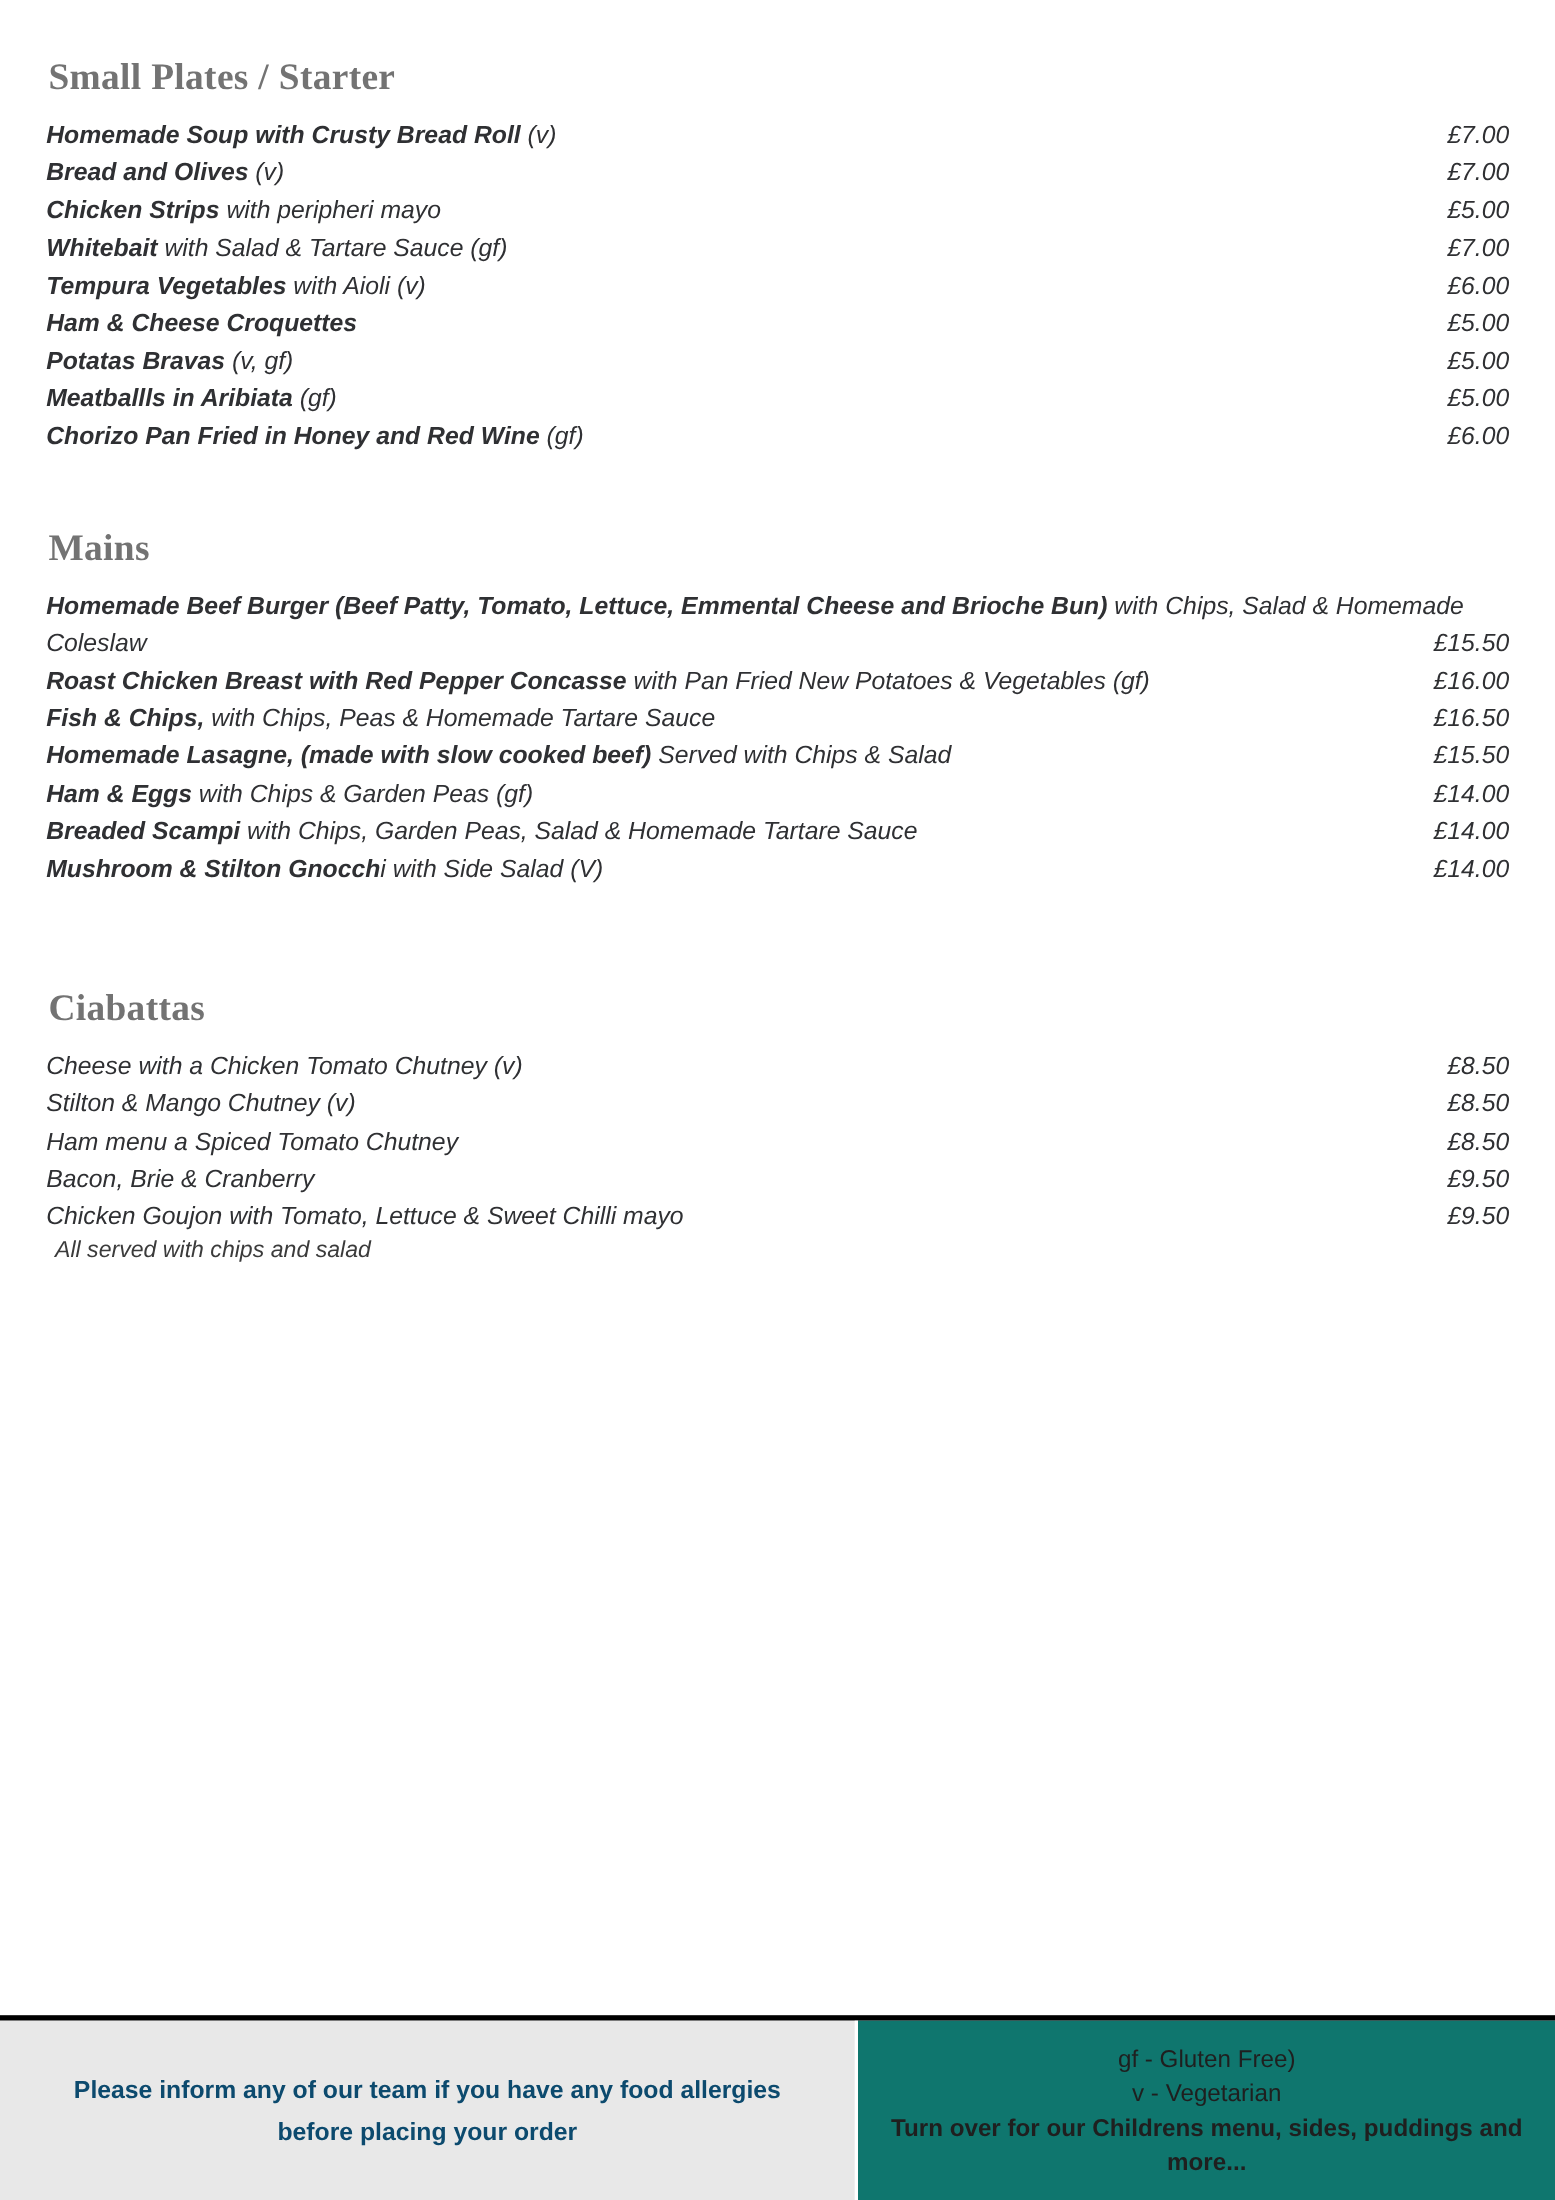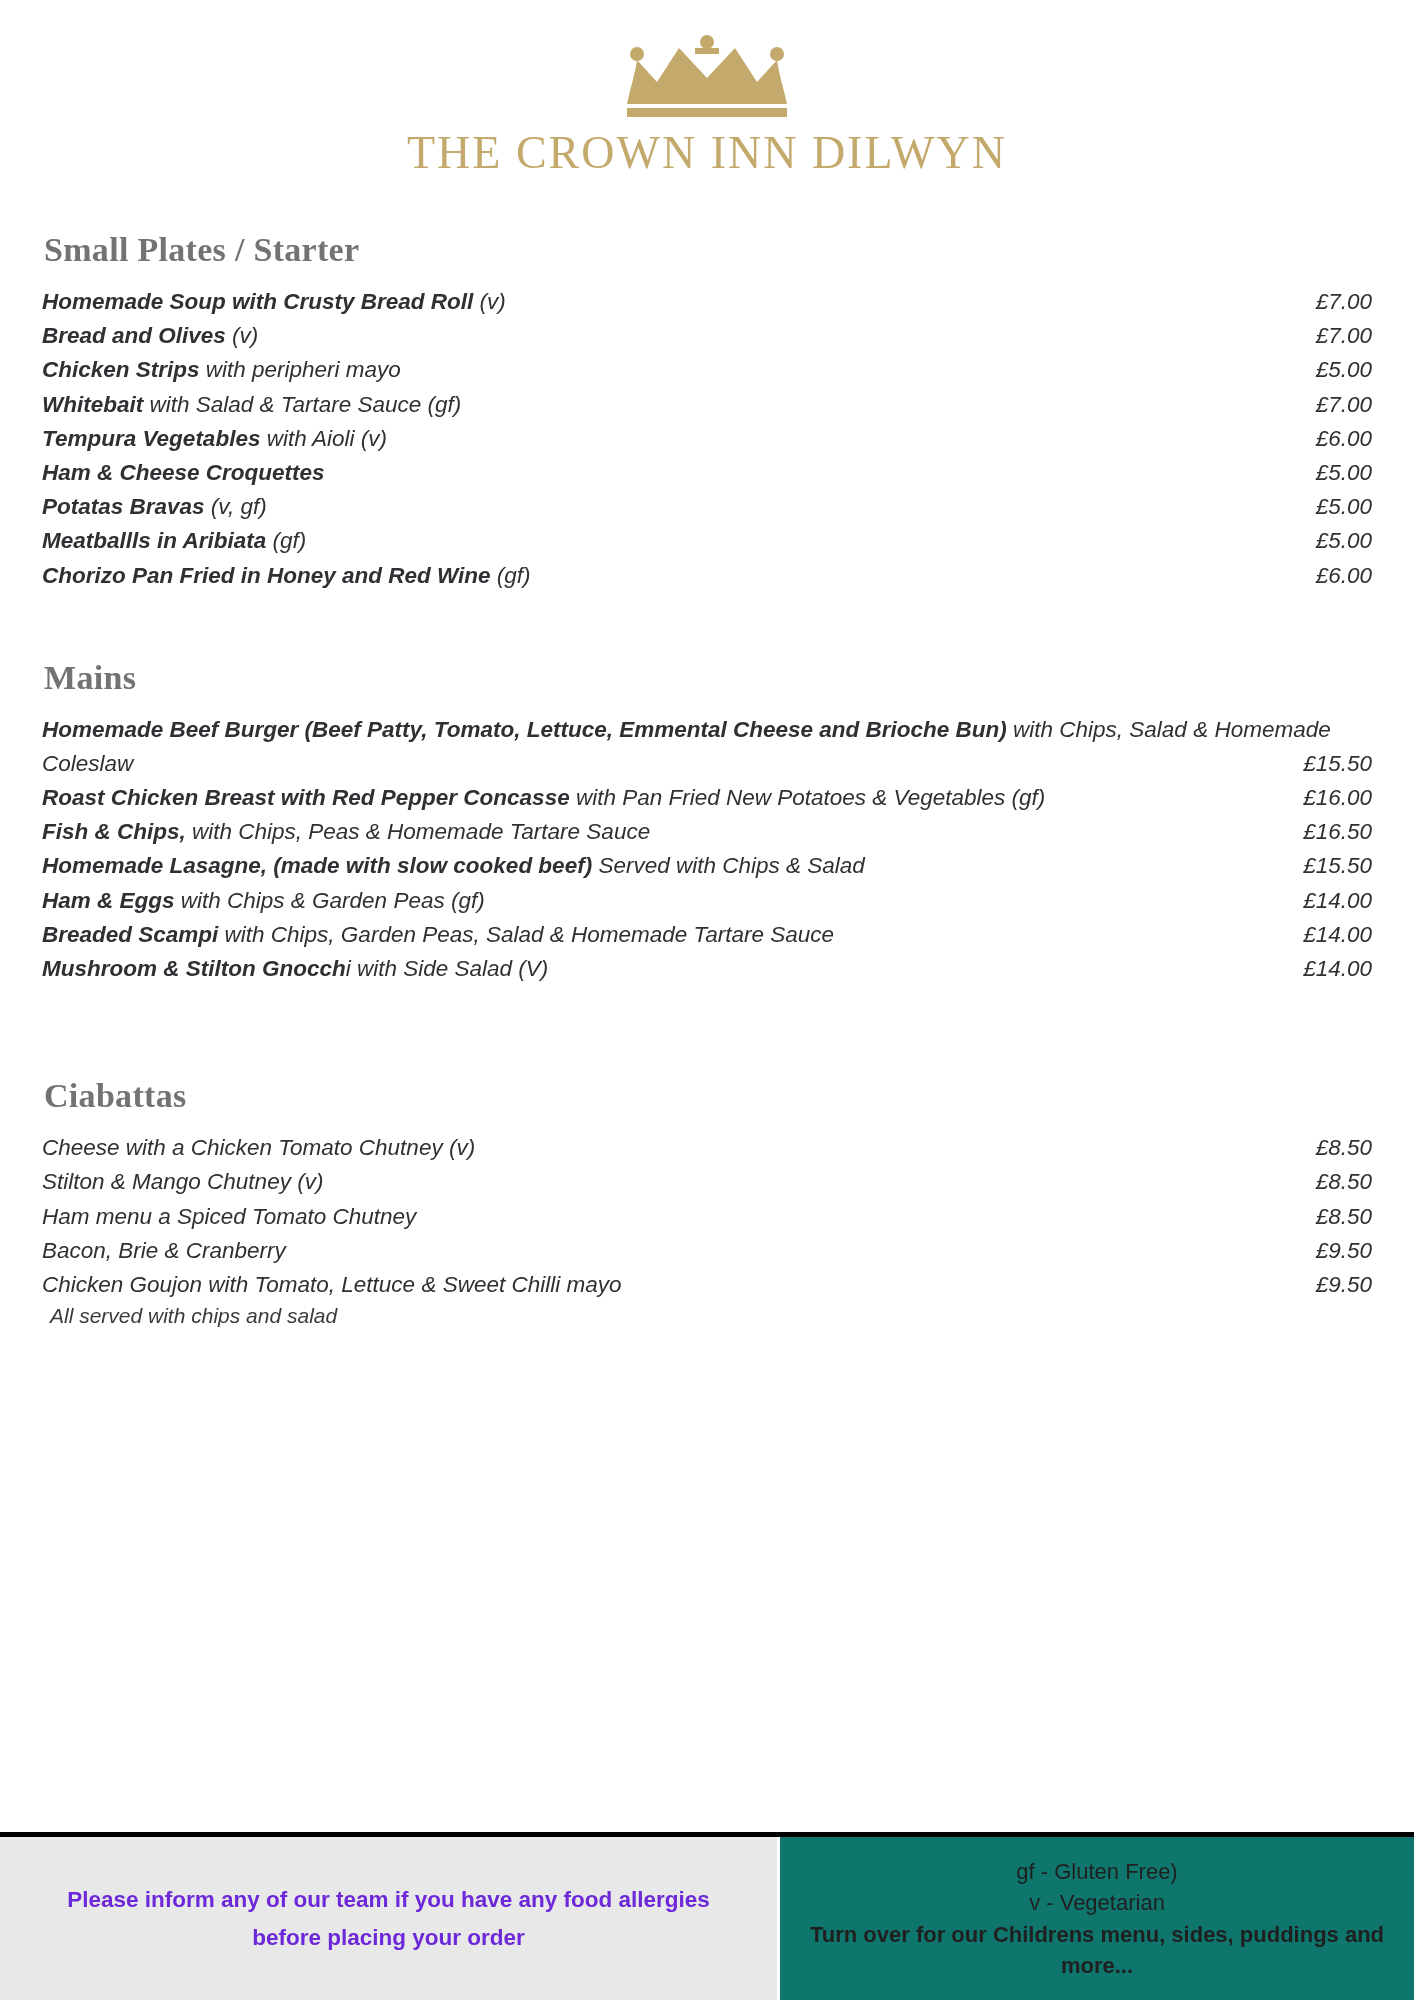--- a/index.html
+++ b/index.html
@@ -122,21 +122,21 @@
     justify-content: center;
     padding: 14px 40px;
     box-sizing: border-box;
     border-right: 3px solid #ffffff;
   }
   .footer-left-text {
     font-size: 22.5px;
     font-weight: bold;
     text-align: center;
     line-height: 1.65;
-    color: #6d28d9;
+    color: #0c4a6e;
   }
   .footer-right {
     flex: 1 1 auto;
     background: #0f766e;
     display: flex;
     flex-direction: column;
     align-items: center;
     justify-content: center;
     padding: 14px 28px;
     box-sizing: border-box;
@@ -147,34 +147,20 @@
     text-align: center;
     color: #1f1f1f;
   }
   .footer-right-line.turn { font-weight: 600; }
 </style>
 </head>
 <body>
 
 <div class="page">
 
-  <div class="header">
-    <svg class="crown-icon" viewBox="0 0 180 86" aria-hidden="true">
-      <g fill="#c3a96b">
-        <path d="M10 74 h160 v9 H10 z"></path>
-        <path d="M10 70 C14 52 18 40 20 26 L40 48 L62 14 L90 44 L118 14 L140 48 L160 26 C162 40 166 52 170 70 Z"></path>
-        <circle cx="20" cy="20" r="7"></circle>
-        <circle cx="160" cy="20" r="7"></circle>
-        <circle cx="90" cy="8" r="7"></circle>
-        <path d="M86 2 h8 v14 h-8 z"></path>
-        <path d="M78 14 h24 v6 h-24 z"></path>
-      </g>
-    </svg>
-    <h1 class="brand-title">THE CROWN INN DILWYN</h1>
-  </div>
 
   <div class="content">
 
     <div class="section">
       <div class="section-title">Small Plates / Starter</div>
       <div class="items">
 
         <div class="item">
           <div class="item-desc"><span class="b">Homemade Soup  with Crusty Bread Roll</span><span> (v)</span></div>
           <div class="item-price">£7.00</div>

